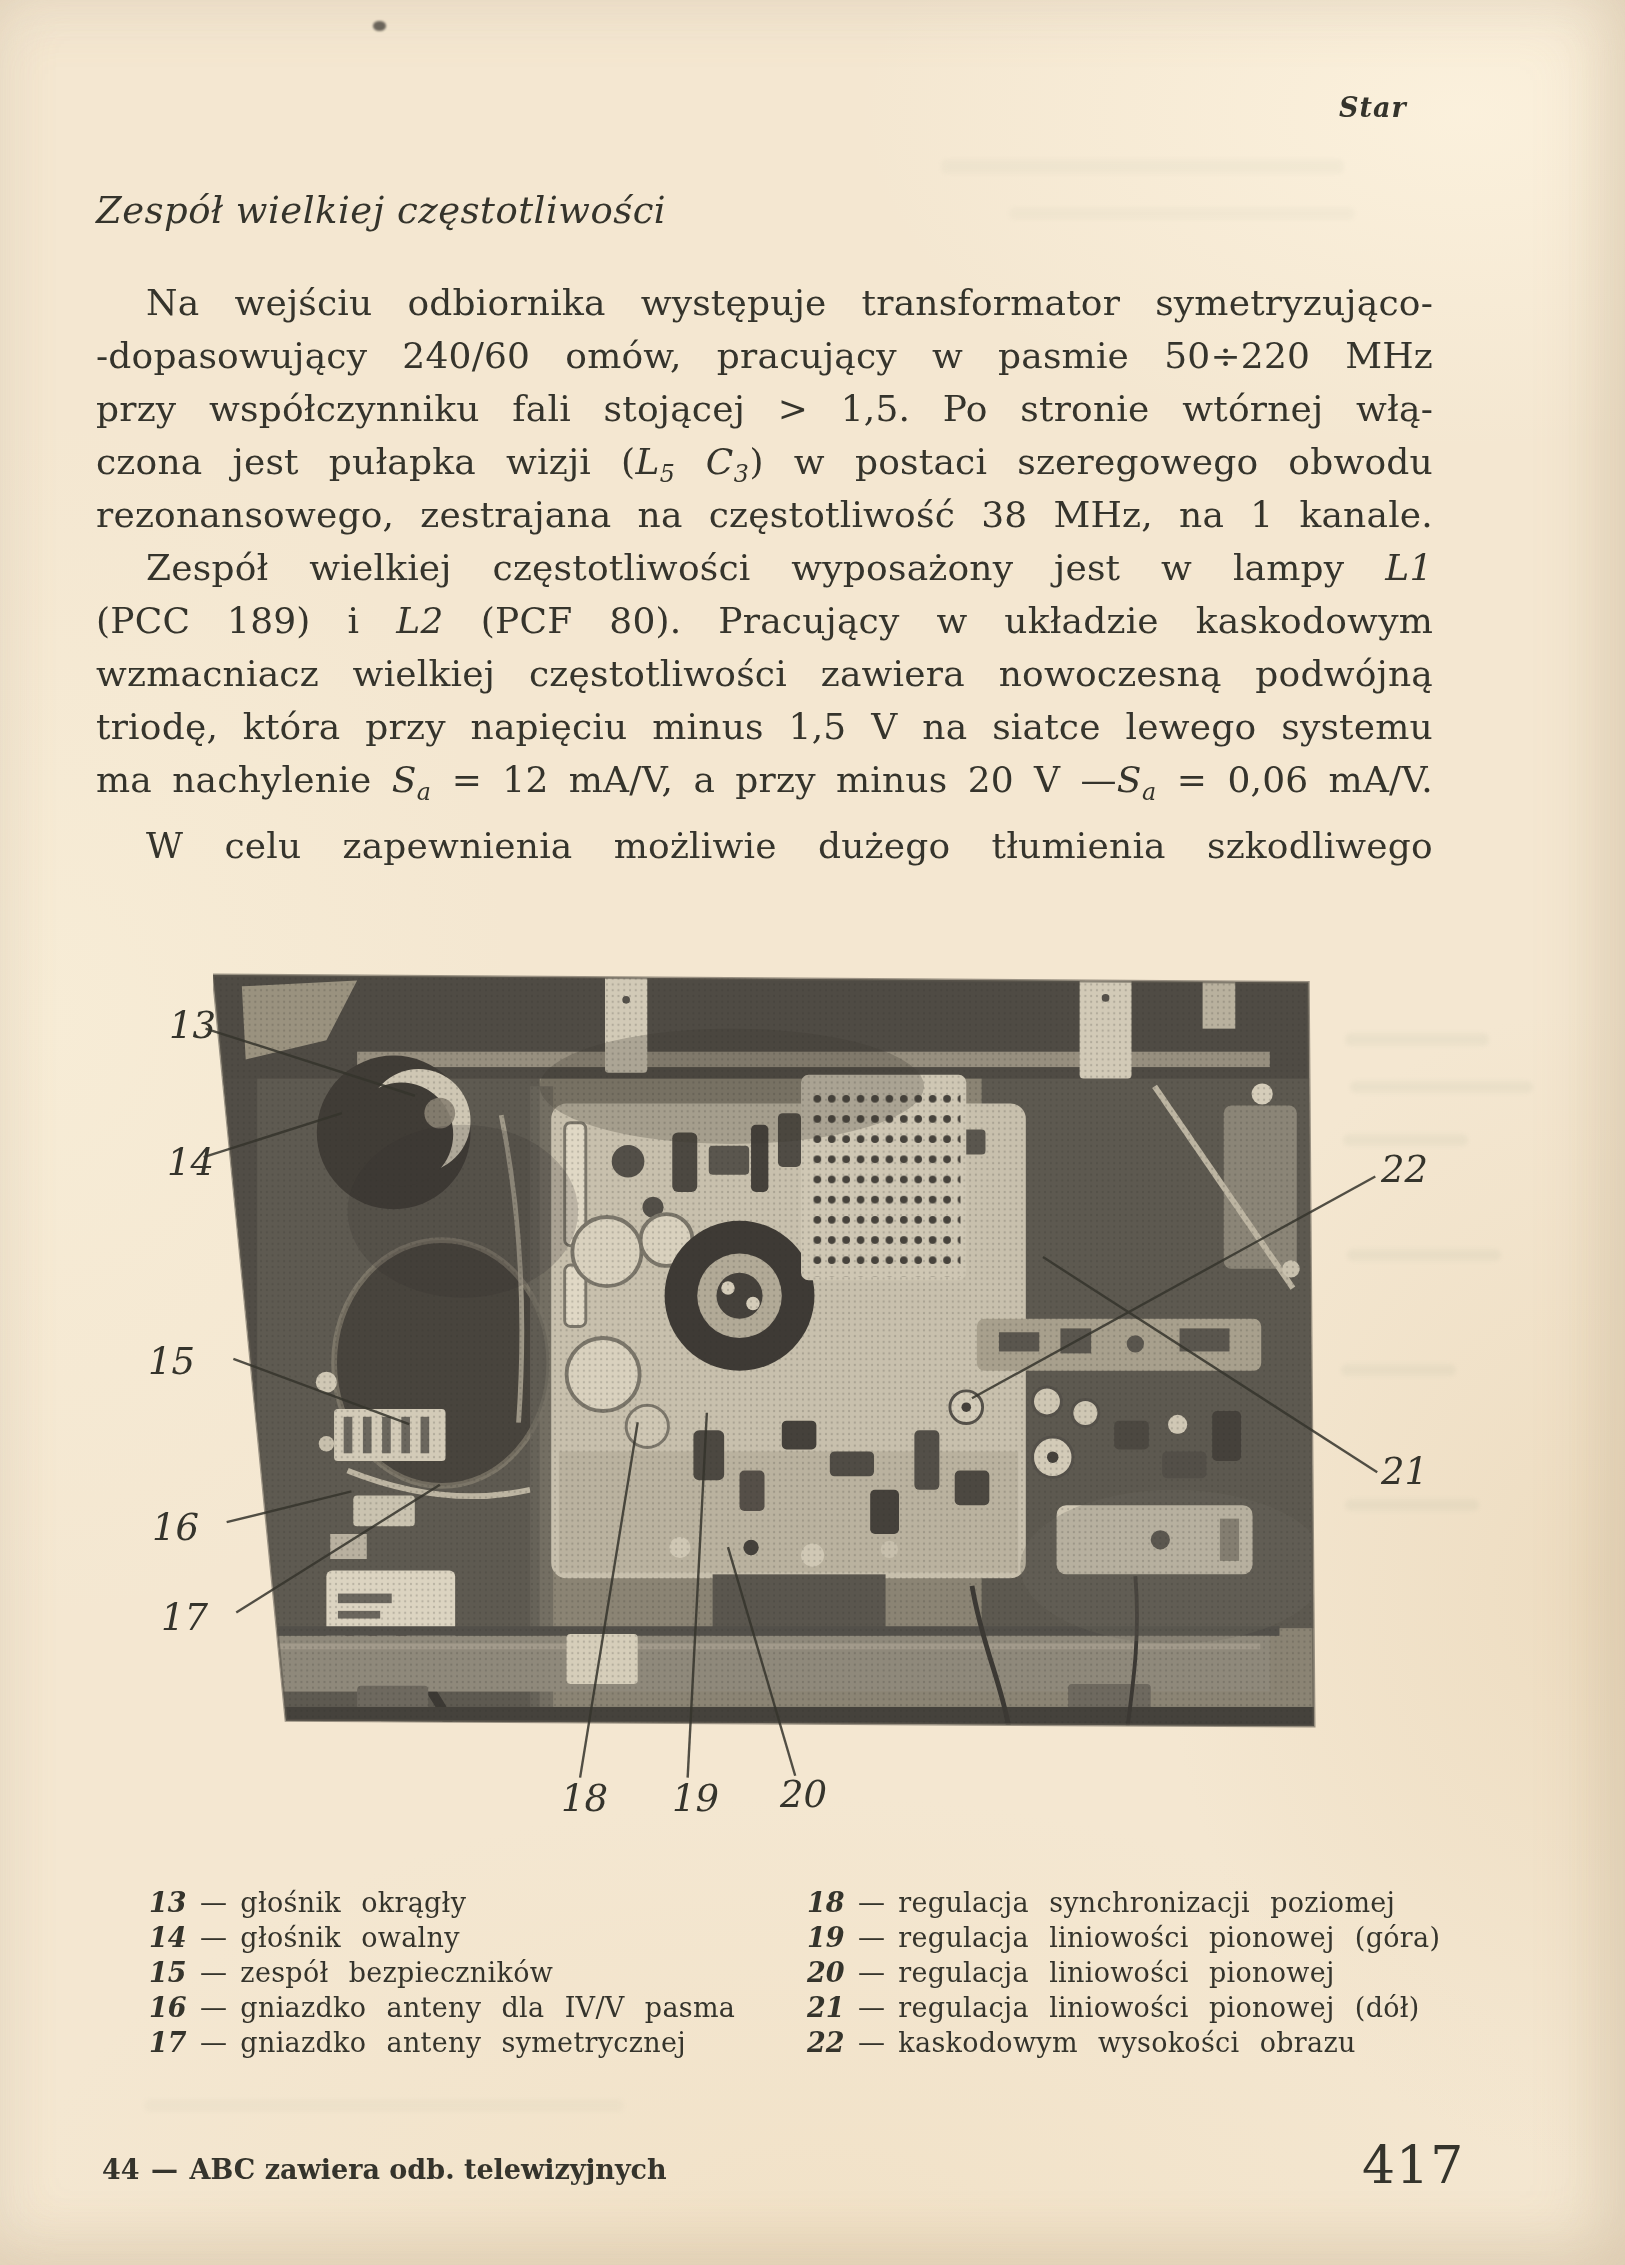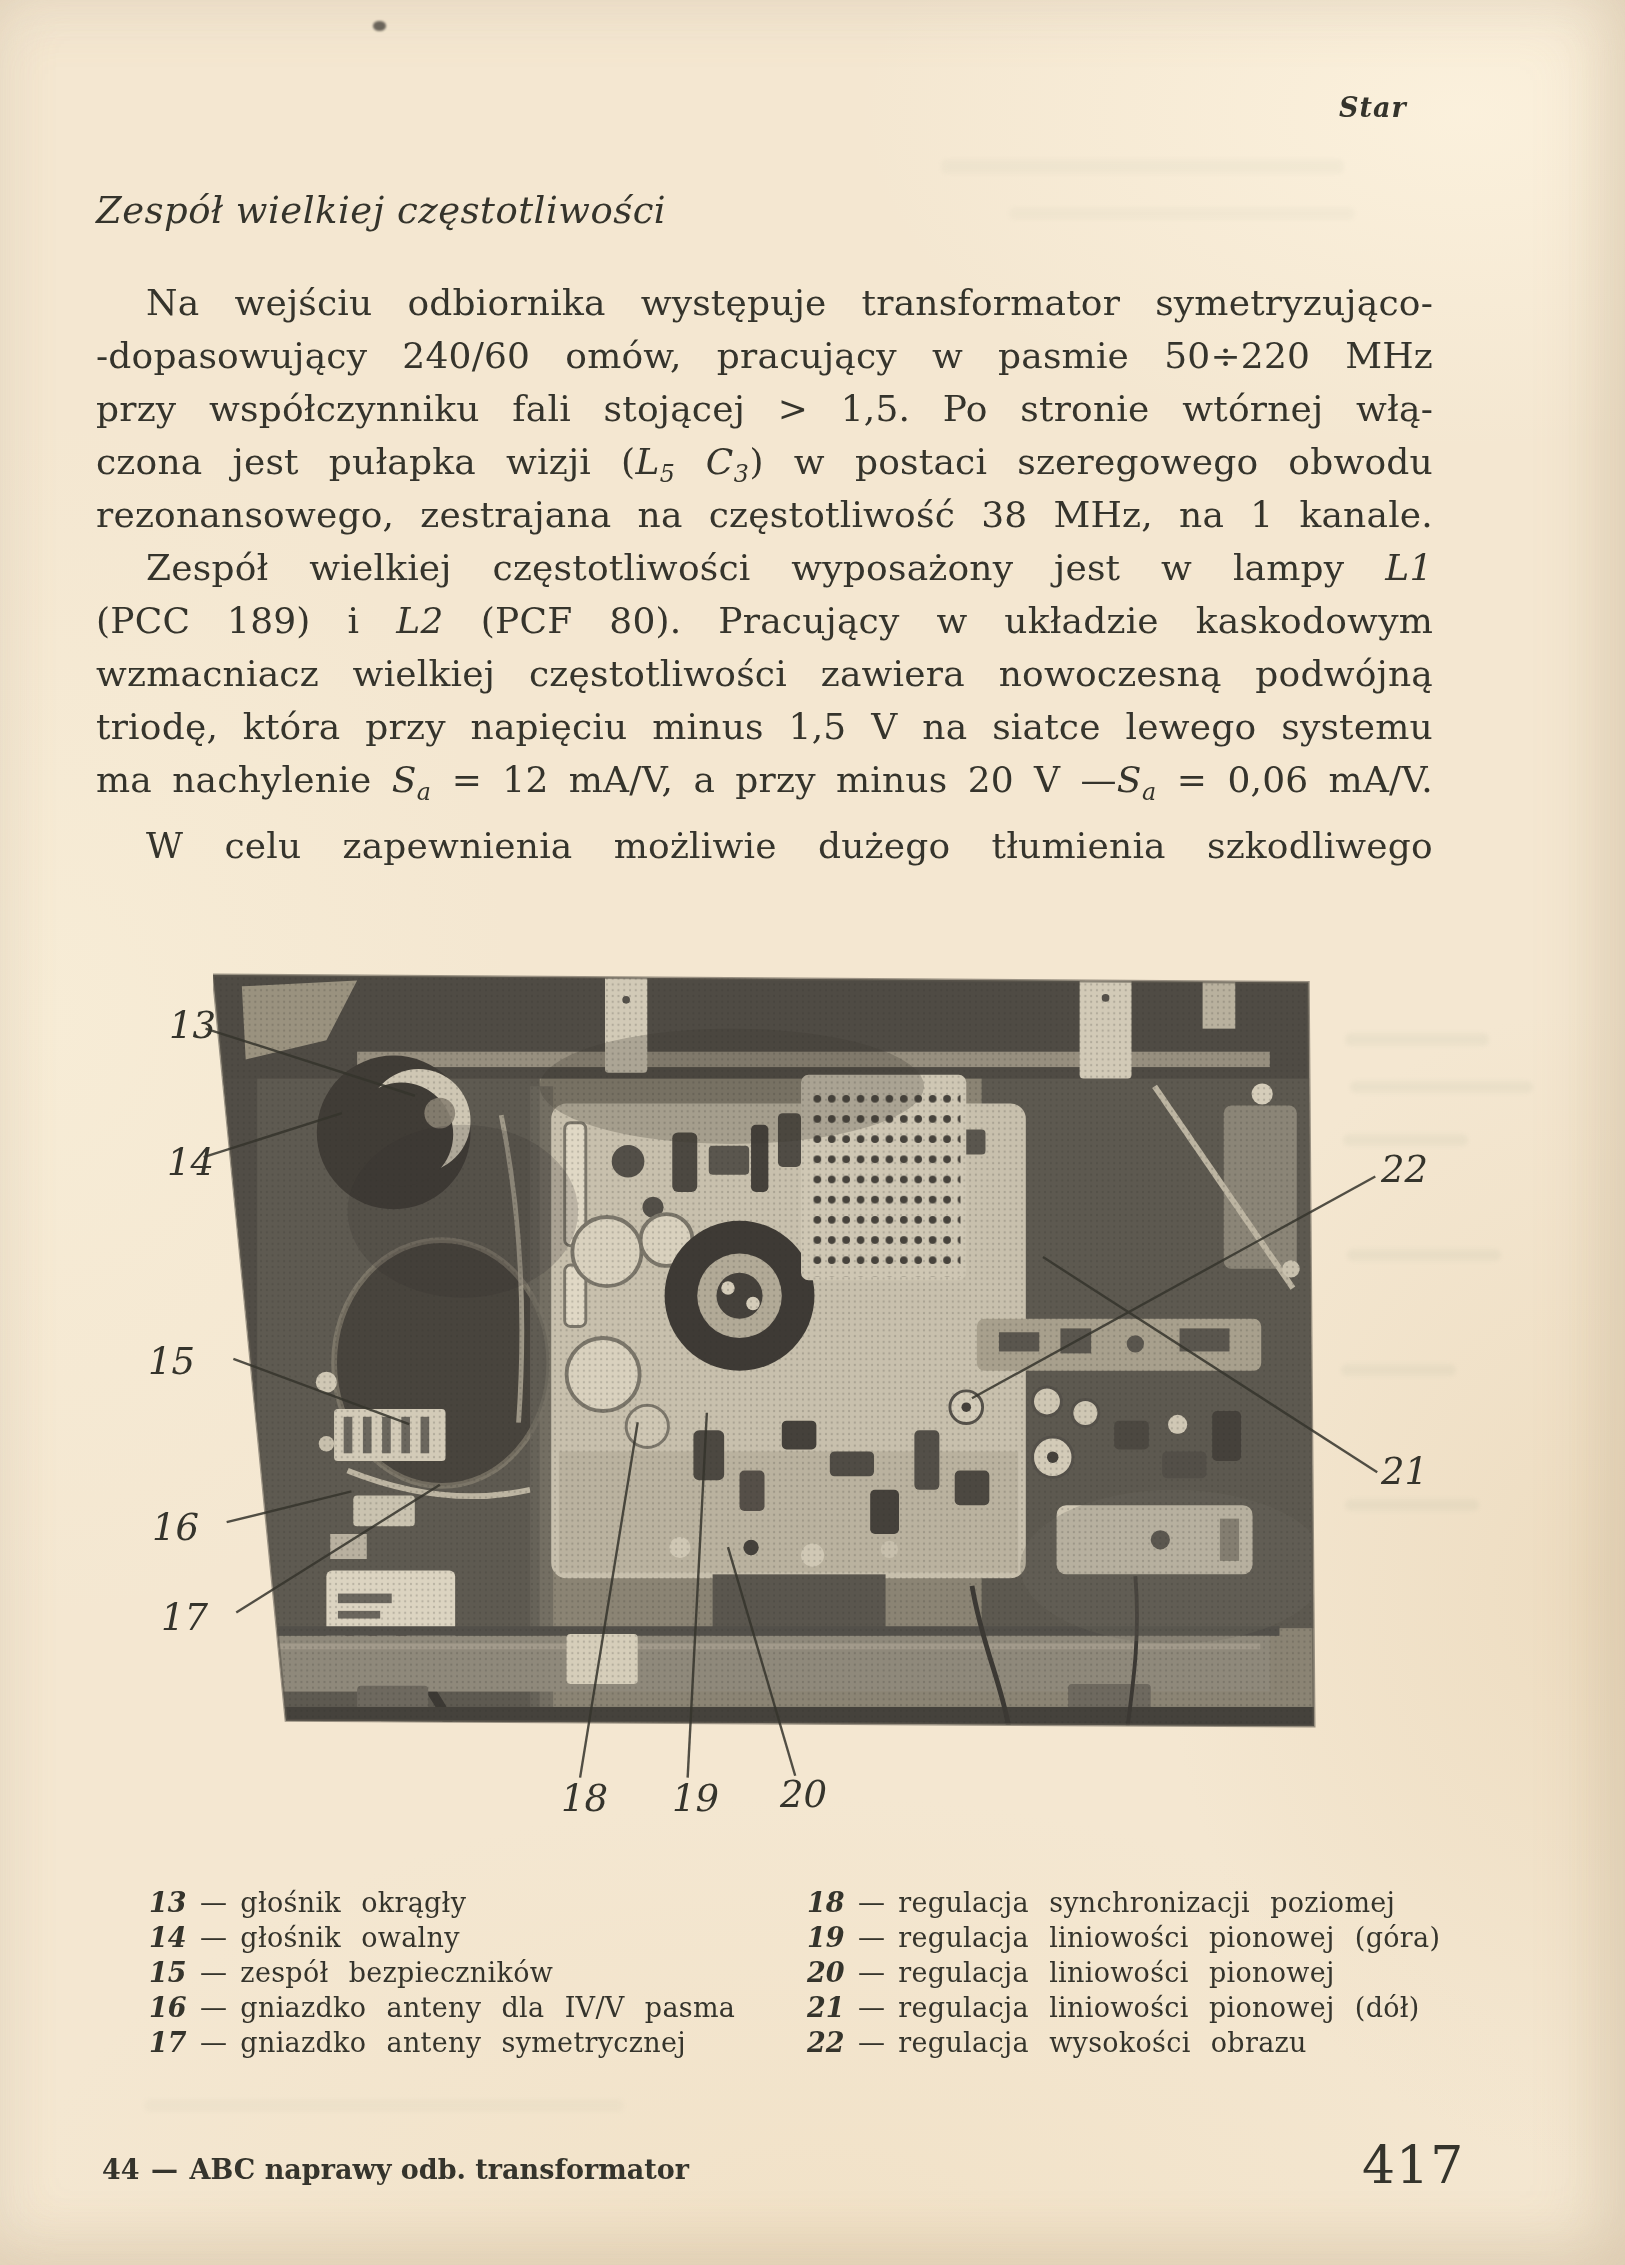--- a/index.html
+++ b/index.html
@@ -267,25 +267,25 @@
       <div class="leg-row"><span class="leg-num">14</span><span class="leg-dash">—</span><span class="leg-label">głośnik owalny</span></div>
       <div class="leg-row"><span class="leg-num">15</span><span class="leg-dash">—</span><span class="leg-label">zespół bezpieczników</span></div>
       <div class="leg-row"><span class="leg-num">16</span><span class="leg-dash">—</span><span class="leg-label">gniazdko anteny dla IV/V pasma</span></div>
       <div class="leg-row"><span class="leg-num">17</span><span class="leg-dash">—</span><span class="leg-label">gniazdko anteny symetrycznej</span></div>
     </div>
     <div class="leg-col">
       <div class="leg-row"><span class="leg-num">18</span><span class="leg-dash">—</span><span class="leg-label">regulacja synchronizacji poziomej</span></div>
       <div class="leg-row"><span class="leg-num">19</span><span class="leg-dash">—</span><span class="leg-label">regulacja liniowości pionowej (góra)</span></div>
       <div class="leg-row"><span class="leg-num">20</span><span class="leg-dash">—</span><span class="leg-label">regulacja liniowości pionowej</span></div>
       <div class="leg-row"><span class="leg-num">21</span><span class="leg-dash">—</span><span class="leg-label">regulacja liniowości pionowej (dół)</span></div>
-      <div class="leg-row"><span class="leg-num">22</span><span class="leg-dash">—</span><span class="leg-label">regulacja wysokości obrazu</span></div>
+      <div class="leg-row"><span class="leg-num">22</span><span class="leg-dash">—</span><span class="leg-label">kaskodowym wysokości obrazu</span></div>
     </div>
   </div>
 
-  <div class="footer-sig"><span>44</span><span class="leg-dash">—</span><span>ABC naprawy odb. transformator</span></div>
+  <div class="footer-sig"><span>44</span><span class="leg-dash">—</span><span>ABC zawiera odb. telewizyjnych</span></div>
   <div class="page-num">417</div>
 
   <div class="ghost" style="left:1345px;top:1033px;width:144px;height:12.5px"></div>
   <div class="ghost" style="left:1350px;top:1081px;width:183px;height:11.5px"></div>
   <div class="ghost" style="left:1343px;top:1134px;width:125px;height:11.5px"></div>
   <div class="ghost" style="left:1347px;top:1249px;width:154px;height:11.5px"></div>
   <div class="ghost" style="left:1341px;top:1364px;width:115px;height:11.5px"></div>
   <div class="ghost" style="left:1345px;top:1499px;width:134px;height:11.5px"></div>
   <div class="ghost" style="left:941px;top:159px;width:403px;height:15.4px;opacity:.06"></div>
   <div class="ghost" style="left:1009px;top:207px;width:346px;height:13.4px;opacity:.05"></div>

